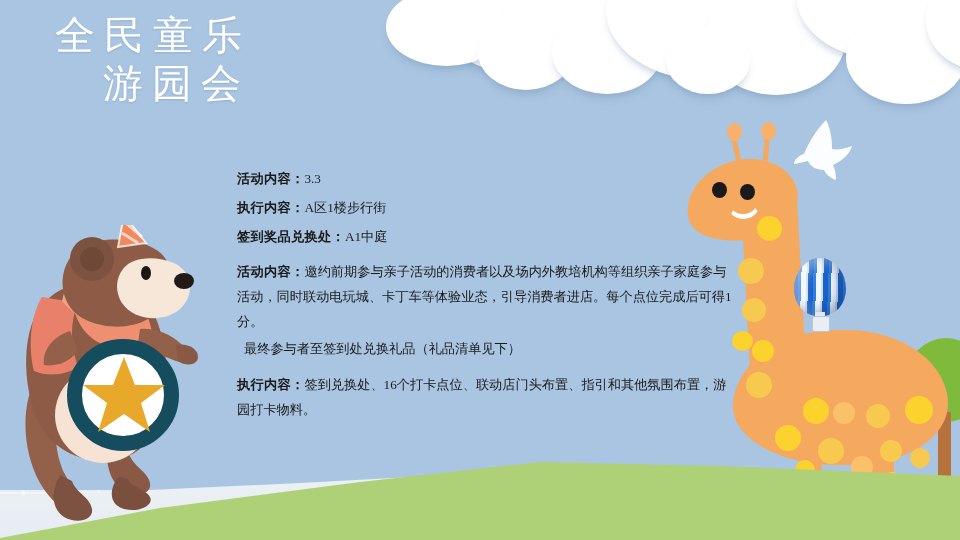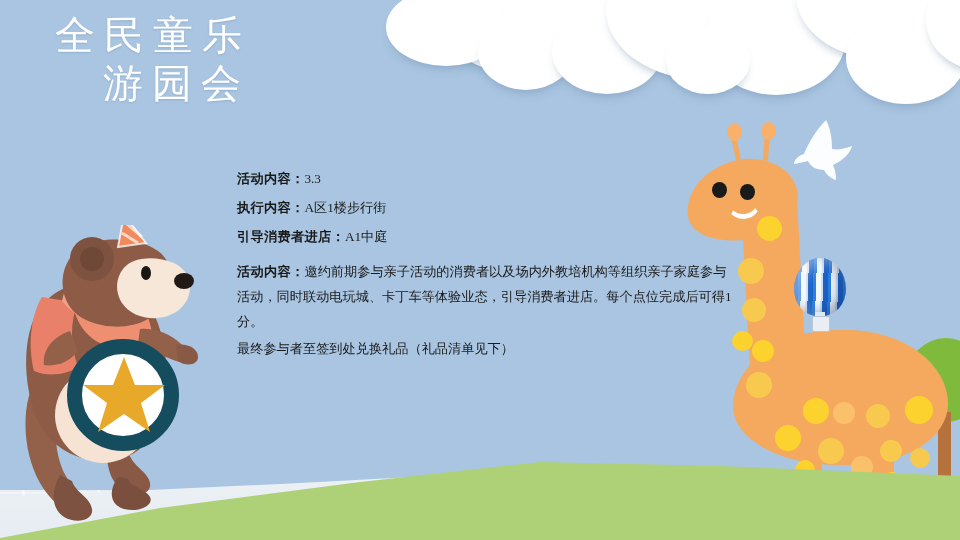--- a/index.html
+++ b/index.html
@@ -54,21 +54,21 @@
   .title .l1{display:block;}
   .title .l2{display:block;text-align:left;padding-left:48px;}
 
   
   .copy{
     position:absolute;left:237px;top:172px;width:500px;
     color:#1a1a1a;font-size:13.2px;line-height:14px;
   }
   .copy .row{margin-bottom:15px;}
   .copy .row.para{margin-bottom:8px;line-height:25px;font-family:Liberation Serif, serif;}
-  .copy .row.tail{margin-bottom:16px;}
+  .copy .row.tail{margin-bottom:16px;margin-left:7px;}
   .lbl{font-weight:bold;letter-spacing:.3px;}
   .val{font-weight:normal;}
 
   
   .g-body{
     position:absolute;left:733px;top:330px;width:215px;height:135px;
     background:#f5a95e;border-radius:50% 48% 46% 50%/58% 56% 46% 44%;
   }
   .g-neck{
     position:absolute;left:745px;top:175px;width:56px;height:200px;
@@ -157,27 +157,30 @@
   </div>
 
   <div class="copy">
     <div class="row">
       <span class="lbl">活动内容：</span><span class="val">3.3</span>
     </div>
     <div class="row">
       <span class="lbl">执行内容：</span><span class="val">A区1楼步行街</span>
     </div>
     <div class="row">
-      <span class="lbl">引导消费者进店：</span><span class="val">A1中庭</span>
+      <span class="lbl">签到奖品兑换处：</span><span class="val">A1中庭</span>
     </div>
     <div class="row para">
       <span class="lbl">活动内容：</span><span class="val">邀约前期参与亲子活动的消费者以及场内外教培机构等组织亲子家庭参与活动，同时联动电玩城、卡丁车等体验业态，引导消费者进店。每个点位完成后可得1分。</span>
     </div>
     <div class="row tail">
       <span class="val">最终参与者至签到处兑换礼品（礼品清单见下）</span>
+    </div>
+    <div class="row para">
+      <span class="lbl">执行内容：</span><span class="val">签到兑换处、16个打卡点位、联动店门头布置、指引和其他氛围布置，游园打卡物料。</span>
     </div>
   </div>
 
   <div>
     <div class="tree-top" style="left:845px;top:352px;width:70px;height:72px;"></div>
     <div class="tree-trunk" style="left:872px;top:415px;width:13px;height:110px;"></div>
     <div class="tree-top" style="left:906px;top:338px;width:80px;height:84px;"></div>
     <div class="tree-trunk" style="left:938px;top:412px;width:13px;height:115px;"></div>
   </div>
 

